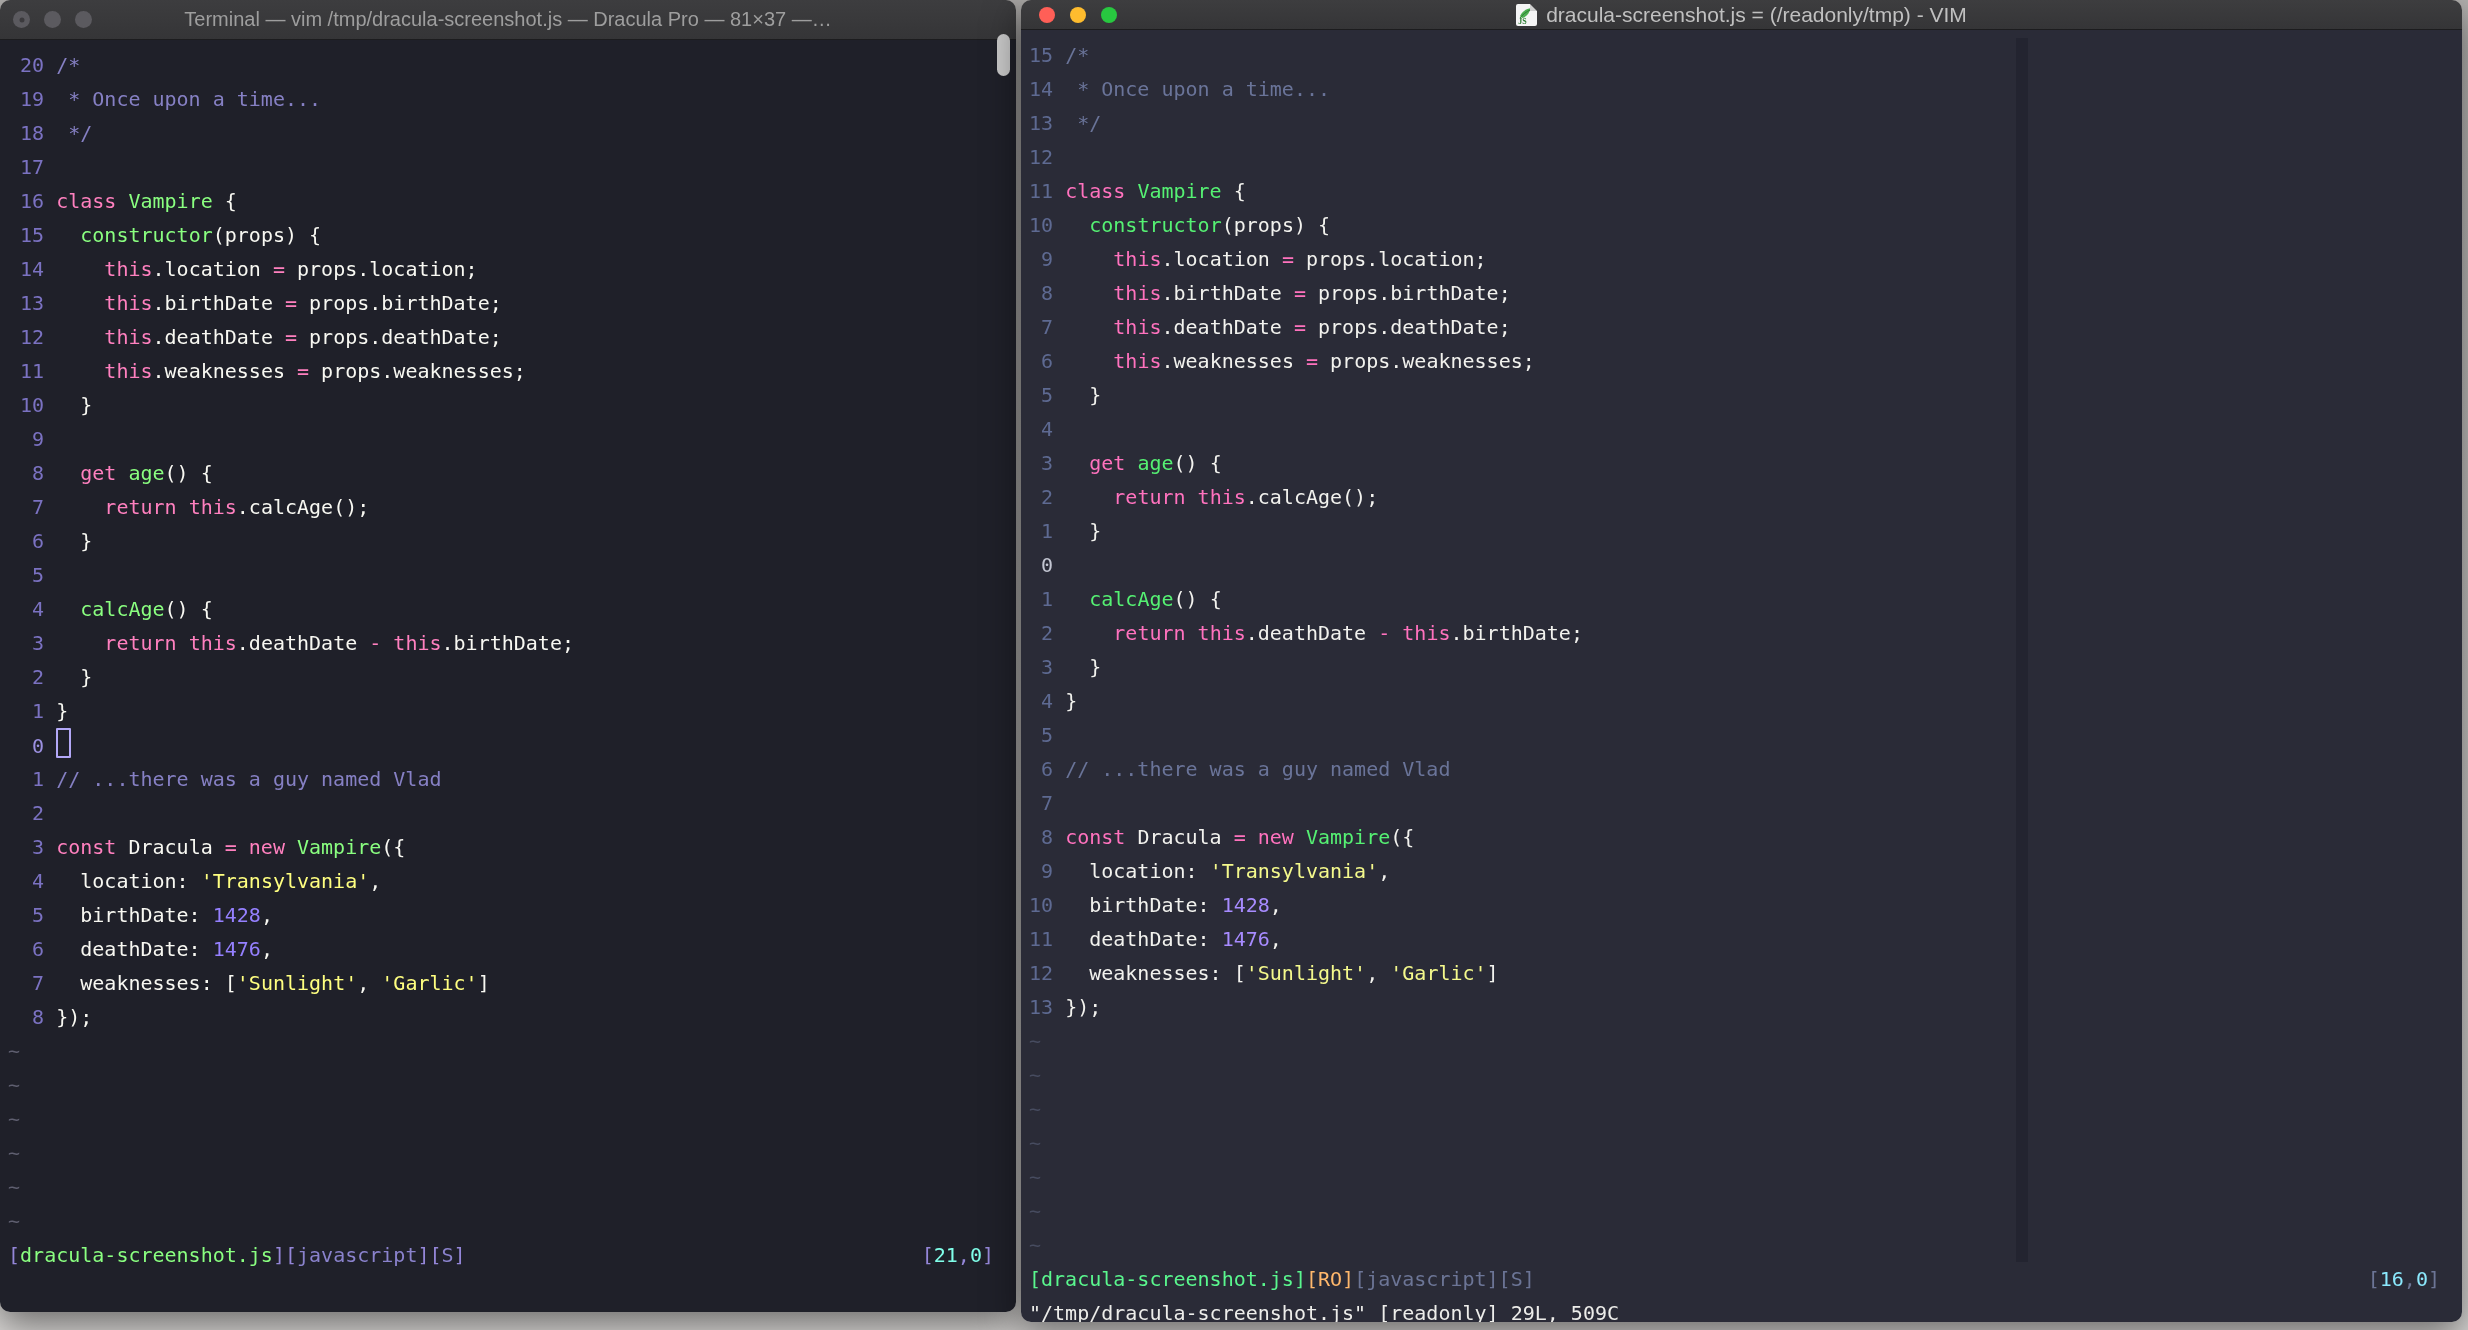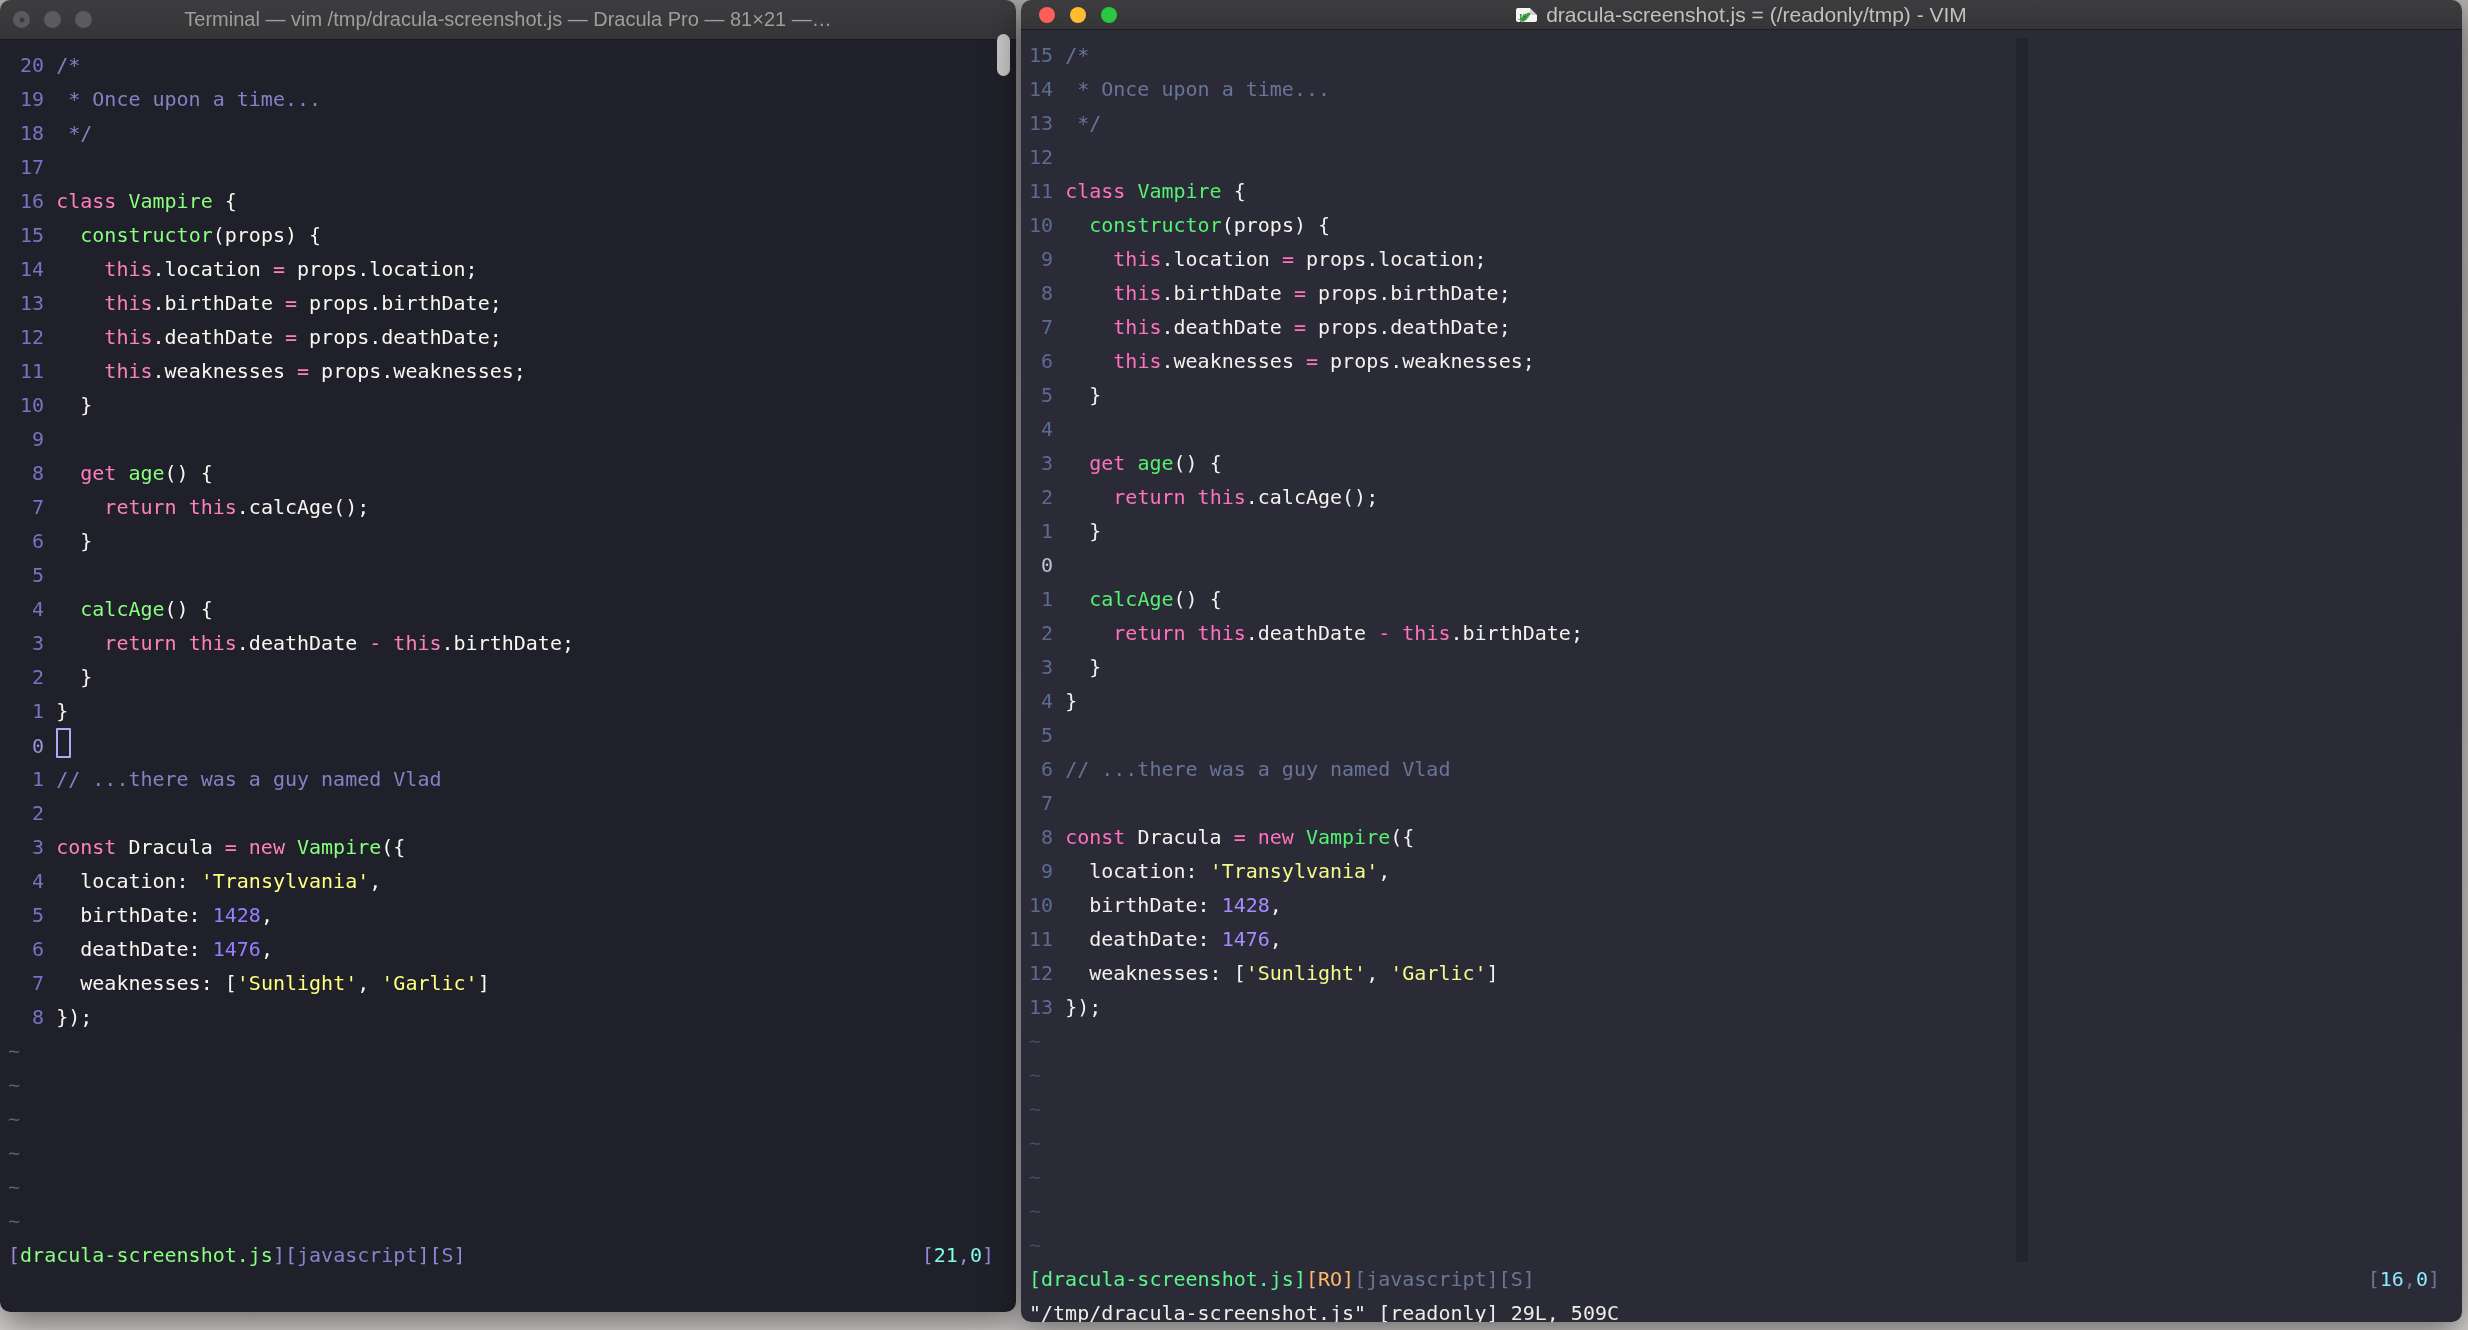--- a/index.html
+++ b/index.html
@@ -20,41 +20,41 @@
   .title-text{font-size:20px;white-space:nowrap;overflow:hidden;text-overflow:ellipsis;}
   .pane{position:absolute;left:0;right:0;bottom:0;
         font-family:"DejaVu Sans Mono", monospace;font-size:20px;line-height:34px;
         white-space:pre;}
   .row{height:34px;}
   .statusrow{display:flex;justify-content:space-between;}
   .cursor-hollow{display:inline-block;width:11px;height:26px;vertical-align:-5px;
                  border:2px solid #b3a8f7;border-radius:1px;}
   .colorcolumn{position:absolute;}
   .scroll-thumb{position:absolute;border-radius:7px;background:#c8c8c8;}
-  .jsicon{width:21px;height:14px;position:relative;background:#f5f5f5;border-radius:2px;
+  .jsicon{width:21px;height:22px;position:relative;background:#f5f5f5;border-radius:2px;
           margin-right:9px;flex:0 0 auto;}
   .jsicon .fold{position:absolute;top:0;right:0;width:0;height:0;
                 border-left:7px solid #cfcfcf;border-top:7px solid #3d3d3f;}
   .jsicon svg{position:absolute;left:1px;top:2px;}
   .jsicon .js{position:absolute;left:2px;bottom:0px;font-size:8px;font-weight:bold;
               color:#2e7d32;font-family:"Liberation Serif", serif;}
 </style>
 </head>
 <body>
 
 <div class="window" id="win-left" style="left:0;top:0;width:1016px;height:1312px;">
   <div class="titlebar" style="height:40px;">
     <div class="lights" style="left:13px;">
       <span class="light" style="background:#5b5a5f;">
           <span class="dot"></span>
         </span>
       <span class="light" style="background:#5b5a5f;"></span>
       <span class="light" style="background:#5b5a5f;"></span>
     </div>
-    <div class="title-text" style="color:#9e9e9e;max-width:820px;">Terminal — vim /tmp/dracula-screenshot.js — Dracula Pro — 81×21 —…</div>
+    <div class="title-text" style="color:#9e9e9e;max-width:820px;">Terminal — vim /tmp/dracula-screenshot.js — Dracula Pro — 81×37 —…</div>
   </div>
   <div class="pane" id="pane-left" style="top: 40px; padding: 8px 0px 0px 8px; background: rgb(31, 32, 41);"><div class="row"><span style="color: rgb(123, 114, 194);"> 20 </span><span style="color: rgb(134, 128, 196);">/*</span></div><div class="row"><span style="color: rgb(123, 114, 194);"> 19 </span><span style="color: rgb(134, 128, 196);"> * Once upon a time...</span></div><div class="row"><span style="color: rgb(123, 114, 194);"> 18 </span><span style="color: rgb(134, 128, 196);"> */</span></div><div class="row"><span style="color: rgb(123, 114, 194);"> 17 </span></div><div class="row"><span style="color: rgb(123, 114, 194);"> 16 </span><span style="color: rgb(255, 128, 191);">class </span><span style="color: rgb(138, 255, 128);">Vampire </span><span style="color: rgb(248, 248, 242);">{</span></div><div class="row"><span style="color: rgb(123, 114, 194);"> 15 </span><span style="color: rgb(248, 248, 242);">  </span><span style="color: rgb(138, 255, 128);">constructor</span><span style="color: rgb(248, 248, 242);">(props) {</span></div><div class="row"><span style="color: rgb(123, 114, 194);"> 14 </span><span style="color: rgb(248, 248, 242);">    </span><span style="color: rgb(255, 128, 191);">this</span><span style="color: rgb(248, 248, 242);">.location </span><span style="color: rgb(255, 128, 191);">=</span><span style="color: rgb(248, 248, 242);"> props.location;</span></div><div class="row"><span style="color: rgb(123, 114, 194);"> 13 </span><span style="color: rgb(248, 248, 242);">    </span><span style="color: rgb(255, 128, 191);">this</span><span style="color: rgb(248, 248, 242);">.birthDate </span><span style="color: rgb(255, 128, 191);">=</span><span style="color: rgb(248, 248, 242);"> props.birthDate;</span></div><div class="row"><span style="color: rgb(123, 114, 194);"> 12 </span><span style="color: rgb(248, 248, 242);">    </span><span style="color: rgb(255, 128, 191);">this</span><span style="color: rgb(248, 248, 242);">.deathDate </span><span style="color: rgb(255, 128, 191);">=</span><span style="color: rgb(248, 248, 242);"> props.deathDate;</span></div><div class="row"><span style="color: rgb(123, 114, 194);"> 11 </span><span style="color: rgb(248, 248, 242);">    </span><span style="color: rgb(255, 128, 191);">this</span><span style="color: rgb(248, 248, 242);">.weaknesses </span><span style="color: rgb(255, 128, 191);">=</span><span style="color: rgb(248, 248, 242);"> props.weaknesses;</span></div><div class="row"><span style="color: rgb(123, 114, 194);"> 10 </span><span style="color: rgb(248, 248, 242);">  }</span></div><div class="row"><span style="color: rgb(123, 114, 194);">  9 </span></div><div class="row"><span style="color: rgb(123, 114, 194);">  8 </span><span style="color: rgb(248, 248, 242);">  </span><span style="color: rgb(255, 128, 191);">get </span><span style="color: rgb(138, 255, 128);">age</span><span style="color: rgb(248, 248, 242);">() {</span></div><div class="row"><span style="color: rgb(123, 114, 194);">  7 </span><span style="color: rgb(248, 248, 242);">    </span><span style="color: rgb(255, 128, 191);">return this</span><span style="color: rgb(248, 248, 242);">.calcAge();</span></div><div class="row"><span style="color: rgb(123, 114, 194);">  6 </span><span style="color: rgb(248, 248, 242);">  }</span></div><div class="row"><span style="color: rgb(123, 114, 194);">  5 </span></div><div class="row"><span style="color: rgb(123, 114, 194);">  4 </span><span style="color: rgb(248, 248, 242);">  </span><span style="color: rgb(138, 255, 128);">calcAge</span><span style="color: rgb(248, 248, 242);">() {</span></div><div class="row"><span style="color: rgb(123, 114, 194);">  3 </span><span style="color: rgb(248, 248, 242);">    </span><span style="color: rgb(255, 128, 191);">return this</span><span style="color: rgb(248, 248, 242);">.deathDate </span><span style="color: rgb(255, 128, 191);">-</span><span style="color: rgb(248, 248, 242);"> </span><span style="color: rgb(255, 128, 191);">this</span><span style="color: rgb(248, 248, 242);">.birthDate;</span></div><div class="row"><span style="color: rgb(123, 114, 194);">  2 </span><span style="color: rgb(248, 248, 242);">  }</span></div><div class="row"><span style="color: rgb(123, 114, 194);">  1 </span><span style="color: rgb(248, 248, 242);">}</span></div><div class="row"><span style="color: rgb(157, 145, 226);">  0 </span><span class="cursor-hollow"></span></div><div class="row"><span style="color: rgb(123, 114, 194);">  1 </span><span style="color: rgb(134, 128, 196);">// ...there was a guy named Vlad</span></div><div class="row"><span style="color: rgb(123, 114, 194);">  2 </span></div><div class="row"><span style="color: rgb(123, 114, 194);">  3 </span><span style="color: rgb(255, 128, 191);">const </span><span style="color: rgb(248, 248, 242);">Dracula </span><span style="color: rgb(255, 128, 191);">= new </span><span style="color: rgb(138, 255, 128);">Vampire</span><span style="color: rgb(248, 248, 242);">({</span></div><div class="row"><span style="color: rgb(123, 114, 194);">  4 </span><span style="color: rgb(248, 248, 242);">  location: </span><span style="color: rgb(255, 255, 128);">'Transylvania'</span><span style="color: rgb(248, 248, 242);">,</span></div><div class="row"><span style="color: rgb(123, 114, 194);">  5 </span><span style="color: rgb(248, 248, 242);">  birthDate: </span><span style="color: rgb(149, 128, 255);">1428</span><span style="color: rgb(248, 248, 242);">,</span></div><div class="row"><span style="color: rgb(123, 114, 194);">  6 </span><span style="color: rgb(248, 248, 242);">  deathDate: </span><span style="color: rgb(149, 128, 255);">1476</span><span style="color: rgb(248, 248, 242);">,</span></div><div class="row"><span style="color: rgb(123, 114, 194);">  7 </span><span style="color: rgb(248, 248, 242);">  weaknesses: [</span><span style="color: rgb(255, 255, 128);">'Sunlight'</span><span style="color: rgb(248, 248, 242);">, </span><span style="color: rgb(255, 255, 128);">'Garlic'</span><span style="color: rgb(248, 248, 242);">]</span></div><div class="row"><span style="color: rgb(123, 114, 194);">  8 </span><span style="color: rgb(248, 248, 242);">});</span></div><div class="row"><span style="color: rgb(95, 95, 112);">~</span></div><div class="row"><span style="color: rgb(95, 95, 112);">~</span></div><div class="row"><span style="color: rgb(95, 95, 112);">~</span></div><div class="row"><span style="color: rgb(95, 95, 112);">~</span></div><div class="row"><span style="color: rgb(95, 95, 112);">~</span></div><div class="row"><span style="color: rgb(95, 95, 112);">~</span></div><div class="row statusrow"><span><span style="color: rgb(148, 134, 216);">[</span><span style="color: rgb(138, 255, 128);">dracula-screenshot.js</span><span style="color: rgb(148, 134, 216);">][</span><span style="color: rgb(138, 130, 204);">javascript</span><span style="color: rgb(148, 134, 216);">][</span><span style="color: rgb(138, 130, 204);">S</span><span style="color: rgb(148, 134, 216);">]</span></span><span style="padding-right: 22px;"><span style="color: rgb(148, 134, 216);">[</span><span style="color: rgb(128, 255, 234);">21</span><span style="color: rgb(148, 134, 216);">,</span><span style="color: rgb(128, 255, 234);">0</span><span style="color: rgb(148, 134, 216);">]</span></span></div><div class="row"><span style="color: rgb(248, 248, 242);"></span></div></div>
   <div class="scroll-thumb" style="right:6px;top:34px;width:13px;height:42px;"></div>
 </div>
 
 <div class="window" id="win-right" style="left:1021px;top:0;width:1441px;height:1322px;">
   <div class="titlebar" style="height:30px;">
     <div class="lights" style="left:18px;gap:15px;">
       <span class="light" style="width:16px;height:16px;background:#ff5f57;"></span>
       <span class="light" style="width:16px;height:16px;background:#febc2e;"></span>

